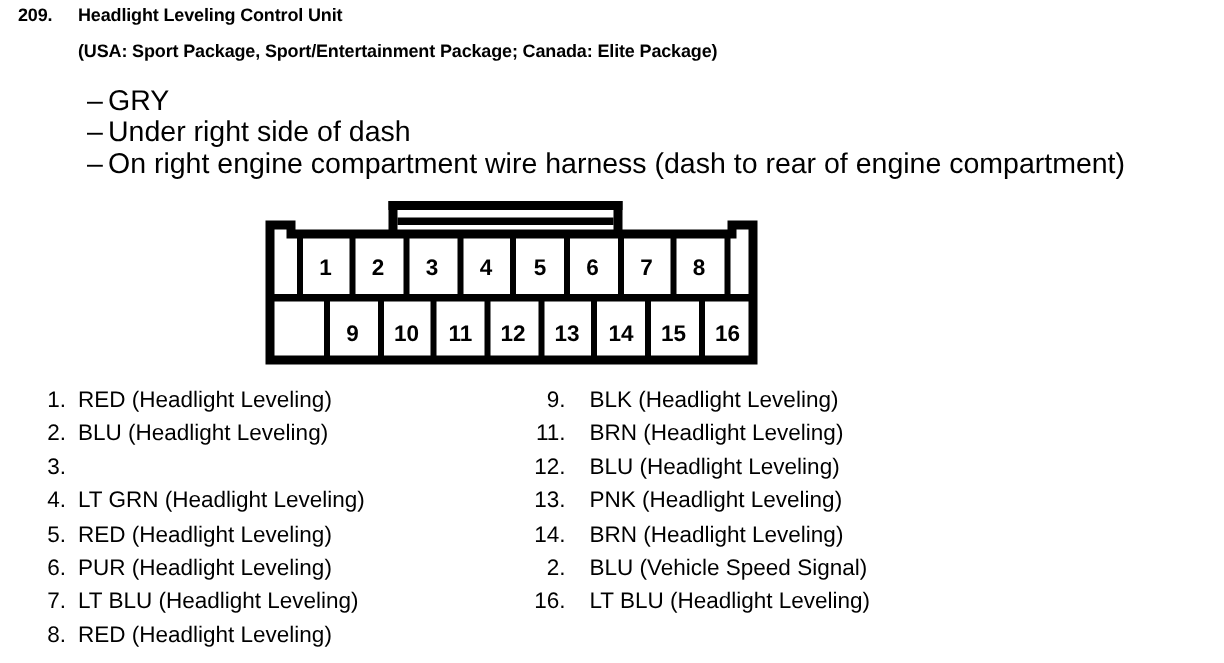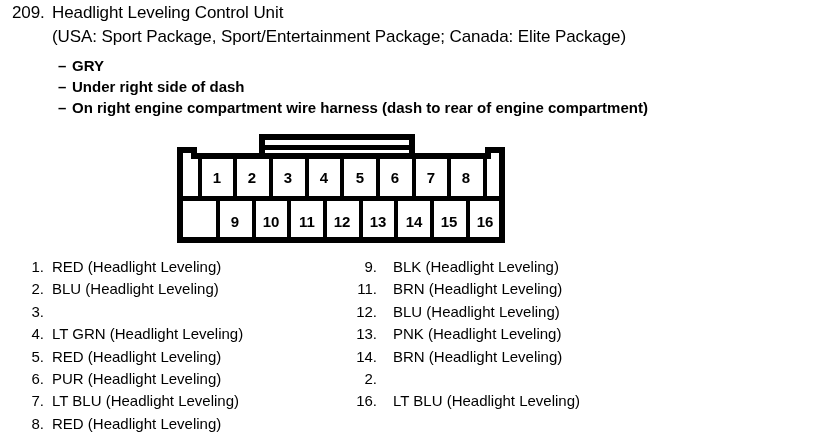--- a/index.html
+++ b/index.html
@@ -20,42 +20,42 @@
   
   #header {
     position: absolute;
     left: 0;
     top: 0;
     width: 816px;
   }
   .title-row {
     position: absolute;
     white-space: nowrap;
-    font-weight: normal;
-    font-size: 17px;
+    font-weight: bold;
+    font-size: 12px;
     letter-spacing: -0.1px;
   }
   #title-number {
     left: 12px;
     top: 3px;
   }
   #title-line-1 {
     left: 52px;
     top: 3px;
   }
   #title-line-2 {
     left: 52px;
     top: 27px;
   }
 
   .note-line {
     position: absolute;
     white-space: nowrap;
-    font-size: 15px;
-    font-weight: bold;
+    font-size: 19px;
+    font-weight: normal;
     left: 58px;
   }
   .note-dash {
     display: inline-block;
     width: 14px;
   }
   #note-0 { top: 57px; }
   #note-1 { top: 78px; }
   #note-2 { top: 99px; }
 
@@ -246,18 +246,19 @@
   <div class="pin-item">
     <span class="pin-idx">13.</span>
     <span class="pin-desc">PNK (Headlight Leveling)</span>
   </div>
   <div class="pin-item">
     <span class="pin-idx">14.</span>
     <span class="pin-desc">BRN (Headlight Leveling)</span>
   </div>
   <div class="pin-item">
     <span class="pin-idx">2.</span>
+    <span class="pin-desc">BLU (Vehicle Speed Signal)</span>
   </div>
   <div class="pin-item">
     <span class="pin-idx">16.</span>
     <span class="pin-desc">LT BLU (Headlight Leveling)</span>
   </div>
 </div>
 
 </body></html>

